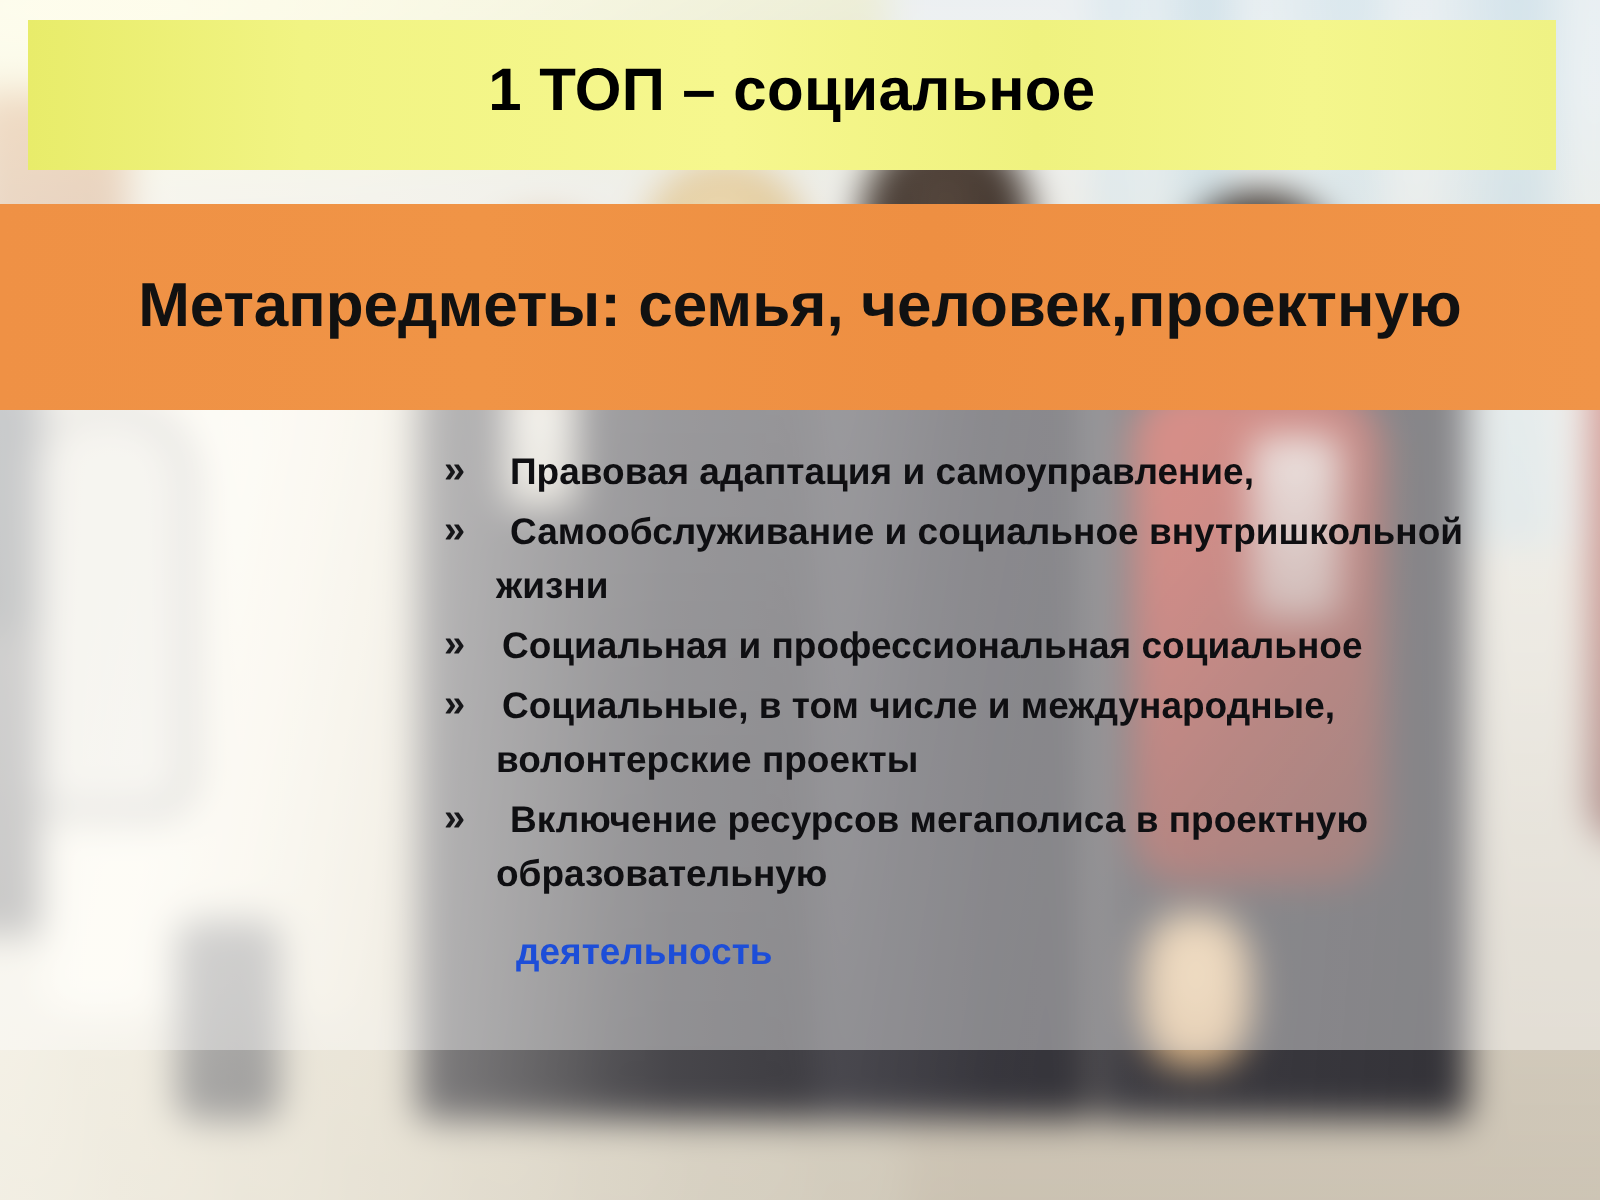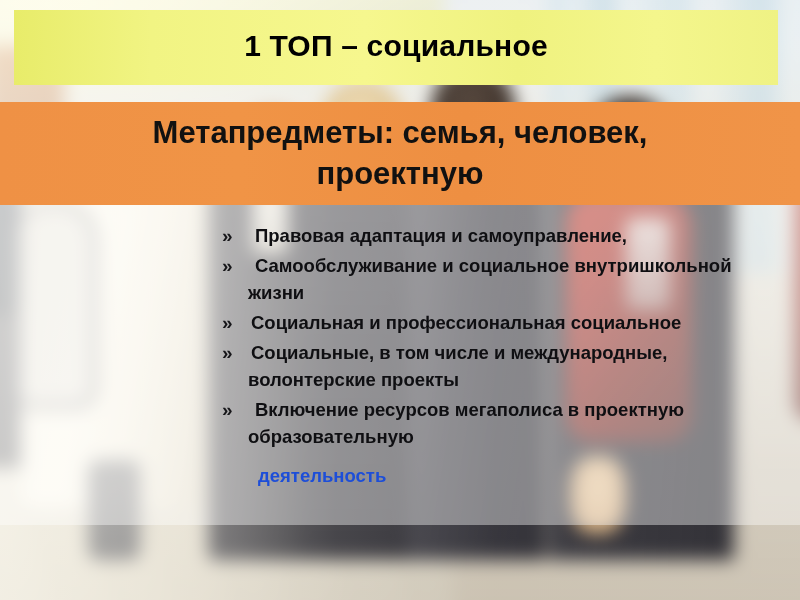--- a/index.html
+++ b/index.html
@@ -266,21 +266,20 @@
   
   .banner-orange {
     position: absolute;
     left: 0;
     top: 102px;
     width: 800px;
     height: 103px;
     background: linear-gradient(to right,
       #ef9145 0%, #f09446 30%, #ee8f42 58%, #f09448 100%);
     display: flex;
-    flex-direction: column;
     align-items: center;
     justify-content: center;
   }
   .banner-orange-line {
     font-size: 31px;
     font-weight: bold;
     color: #111111;
     line-height: 1.32;
     white-space: nowrap;
     text-align: center;

